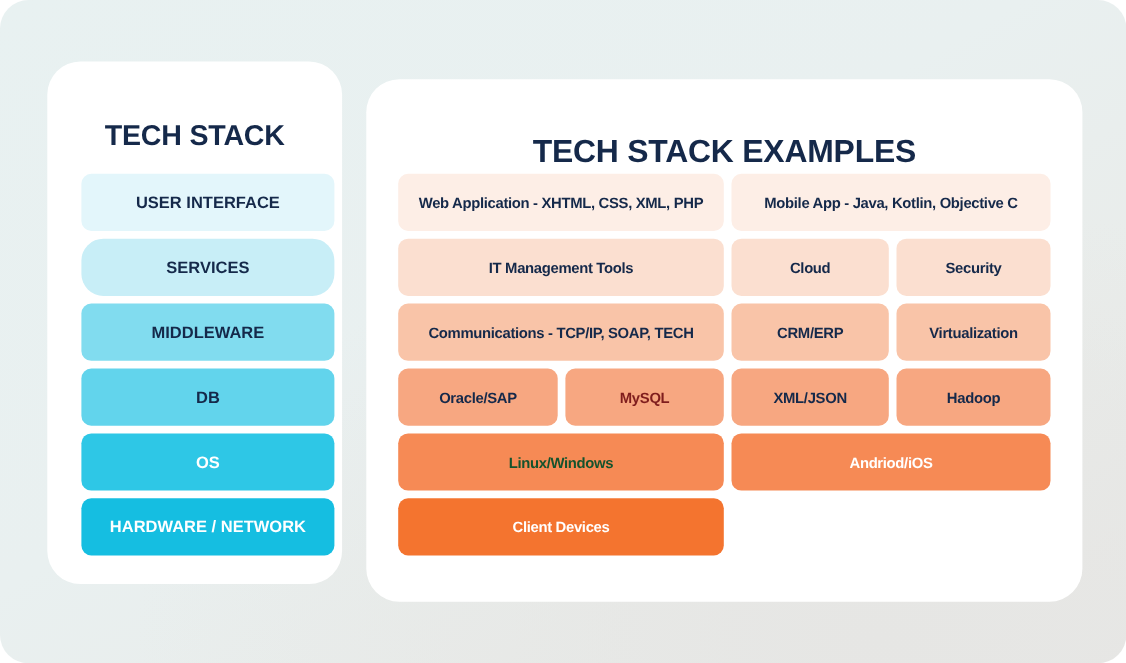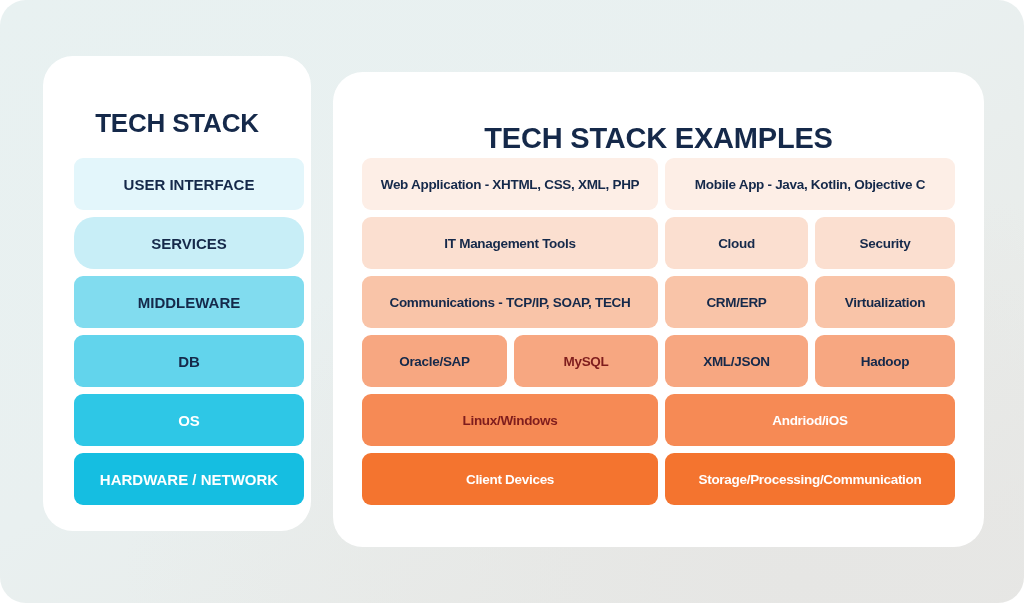--- a/index.html
+++ b/index.html
@@ -136,22 +136,21 @@
         <div class="cell" style="background: rgb(249, 196, 168); color: rgb(21, 41, 74); flex: 0 0 143px;">CRM/ERP</div>
         <div class="cell" style="background: rgb(249, 196, 168); color: rgb(21, 41, 74); flex: 0 0 140px;">Virtualization</div>
       </div>
       <div class="row">
         <div class="cell" style="background: rgb(247, 167, 129); color: rgb(21, 41, 74); flex: 0 0 145px;">Oracle/SAP</div>
         <div class="cell" style="background: rgb(247, 167, 129); color: #7f1d1d; flex: 0 0 144px;">MySQL</div>
         <div class="cell" style="background: rgb(247, 167, 129); color: rgb(21, 41, 74); flex: 0 0 143px;">XML/JSON</div>
         <div class="cell" style="background: rgb(247, 167, 129); color: rgb(21, 41, 74); flex: 0 0 140px;">Hadoop</div>
       </div>
       <div class="row">
-        <div class="cell" style="background: rgb(246, 138, 85); color: #7f1d1d; flex: 0 0 296px;">Linux/Windows</div>
+        <div class="cell" style="background: rgb(246, 138, 85); color: #14532d; flex: 0 0 296px;">Linux/Windows</div>
         <div class="cell" style="background: rgb(246, 138, 85); color: rgb(255, 255, 255); flex: 0 0 290px;">Andriod/iOS</div>
       </div>
       <div class="row">
         <div class="cell" style="background: rgb(244, 116, 47); color: rgb(255, 255, 255); flex: 0 0 296px;">Client Devices</div>
-        <div class="cell" style="background: rgb(244, 116, 47); color: rgb(255, 255, 255); flex: 0 0 290px;">Storage/Processing/Communication</div>
       </div>
     </div>
 
 </div>
 
 </body></html>

